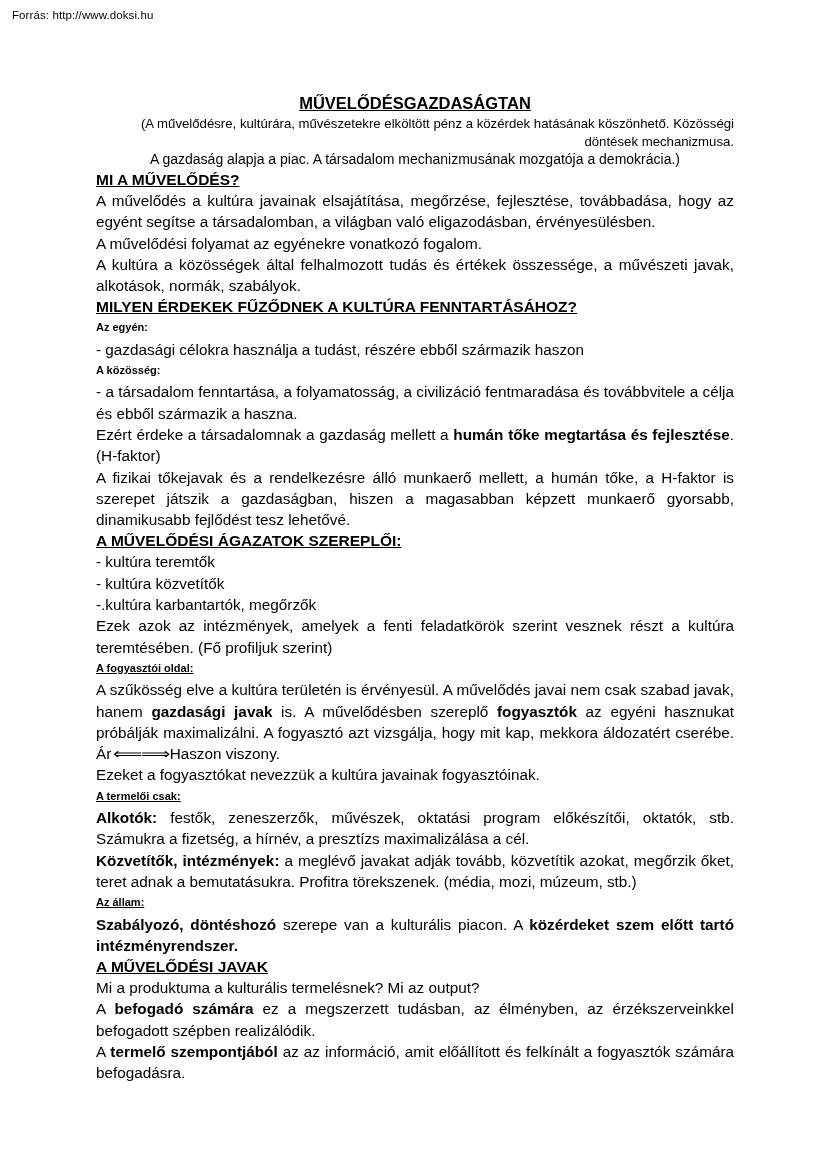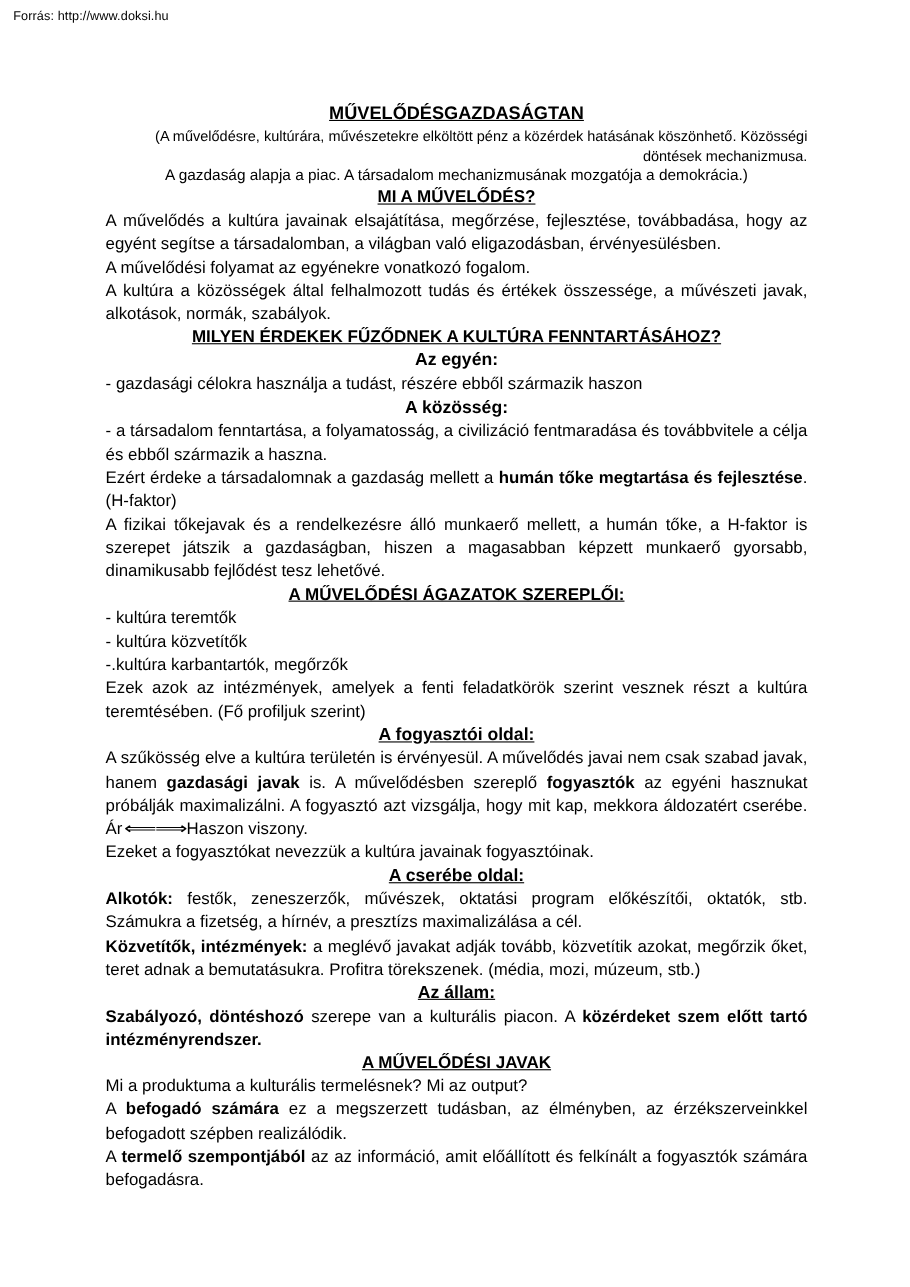--- a/index.html
+++ b/index.html
@@ -44,21 +44,20 @@
   .doc-title {
     text-align: center;
     font-size: 16.5px;
     font-weight: bold;
     line-height: 20px;
     margin: 0 0 2px 0;
   }
   .doc-title span { text-decoration: underline; }
 
   .heading {
-    text-align: center;
     font-size: 15.5px;
     font-weight: bold;
     line-height: 21px;
     margin: 0;
   }
   .heading span { text-decoration: underline; }
 
   .intro {
     font-size: 13.2px;
     line-height: 17.5px;
@@ -75,25 +74,25 @@
   .para {
     font-size: 15.3px;
     line-height: 21.3px;
     text-align: justify;
     text-justify: inter-word;
     margin: 0;
   }
   .para.nojust { text-align: left; }
 
   .label {
-    font-size: 16px;
+    font-size: 11px;
     line-height: 21.3px;
     font-weight: bold;
     margin: 0;
-    text-align: center;
+    text-align: left;
   }
   .label span.u { text-decoration: underline; }
 
   .bullet {
     font-size: 15.3px;
     line-height: 21.3px;
     margin: 0;
     text-align: left;
   }
 
@@ -139,21 +138,21 @@
     <div class="heading"><span>A MŰVELŐDÉSI ÁGAZATOK SZEREPLŐI:</span></div>
     <div class="bullet">- kultúra teremtők</div>
     <div class="bullet">- kultúra közvetítők</div>
     <div class="bullet">-.kultúra karbantartók, megőrzők</div>
     <div class="para">Ezek azok az intézmények, amelyek a fenti feladatkörök szerint vesznek részt a kultúra teremtésében. (Fő profiljuk szerint)</div>
 
     <div class="label"><span class="u">A fogyasztói oldal:</span></div>
     <div class="para"><span>A szűkösség elve a kultúra területén is érvényesül. A művelődés javai nem csak szabad javak, hanem </span><b>gazdasági javak</b><span> is. A művelődésben szereplő </span><b>fogyasztók</b><span> az egyéni hasznukat próbálják maximalizálni. A fogyasztó azt vizsgálja, hogy mit kap, mekkora áldozatért cserébe. Ár </span><span class="arrow">⟸⟹</span><span> Haszon  viszony.</span></div>
     <div class="para nojust">Ezeket a fogyasztókat nevezzük a kultúra javainak fogyasztóinak.</div>
 
-    <div class="label"><span class="u">A cserébe oldal:</span></div>
+    <div class="label"><span class="u">A termelői csak:</span></div>
     <div class="para"><b>Alkotók:</b><span> festők, zeneszerzők, művészek, oktatási program előkészítői, oktatók, stb. Számukra a fizetség, a hírnév, a presztízs maximalizálása a cél.</span></div>
     <div class="para"><b>Közvetítők, intézmények:</b><span> a meglévő javakat adják tovább, közvetítik azokat, megőrzik őket, teret adnak a bemutatásukra. Profitra törekszenek. (média, mozi, múzeum, stb.)</span></div>
 
     <div class="label"><span class="u">Az állam:</span></div>
     <div class="para"><b>Szabályozó, döntéshozó</b><span> szerepe van a kulturális piacon. A </span><b>közérdeket szem előtt tartó intézményrendszer.</b></div>
 
     <div class="heading"><span>A MŰVELŐDÉSI JAVAK</span></div>
     <div class="para nojust">Mi a produktuma a kulturális termelésnek? Mi az output?</div>
     <div class="para"><span>A </span><b>befogadó számára</b><span> ez a megszerzett tudásban, az élményben, az érzékszerveinkkel befogadott szépben realizálódik.</span></div>
     <div class="para"><span>A </span><b>termelő szempontjából</b><span> az az információ, amit előállított és felkínált a fogyasztók számára befogadásra.</span></div>

